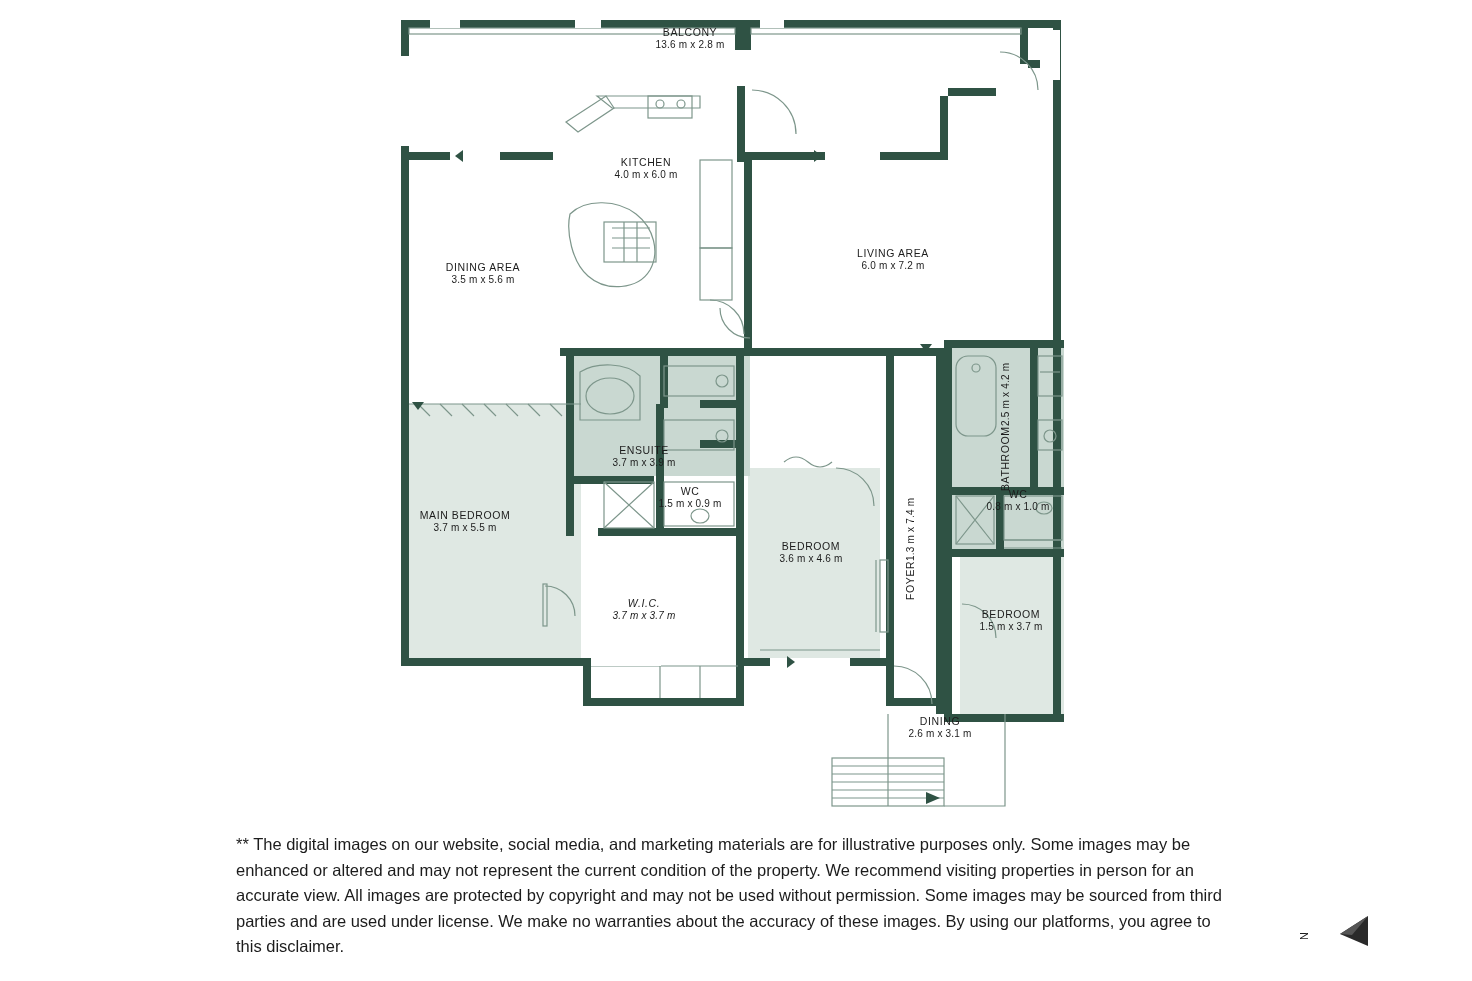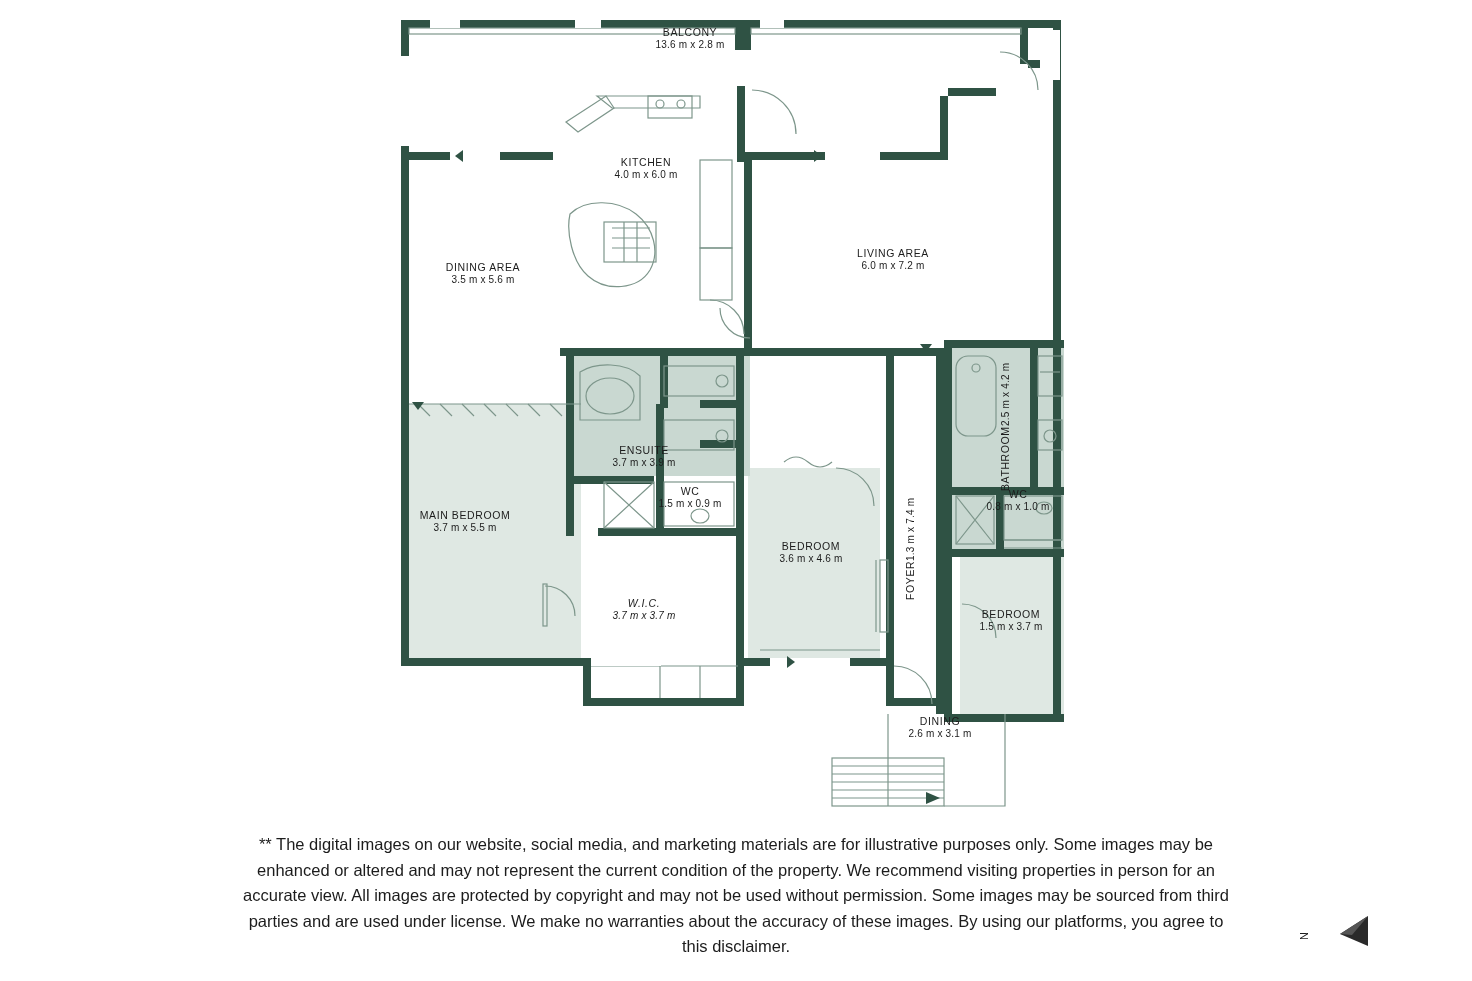--- a/index.html
+++ b/index.html
@@ -45,21 +45,20 @@
   }
   .room-label.vertical .name,
   .room-label.vertical .dims {
     display: inline-block;
   }
   .disclaimer {
     position: absolute;
     left: 236px;
     top: 832px;
     width: 1000px;
-    text-align: center;
     font-family: "Liberation Sans", sans-serif;
     font-size: 16.5px;
     line-height: 1.55;
     color: #1c1c1c;
   }
   .compass {
     position: absolute;
     left: 1300px;
     top: 912px;
     width: 70px;

